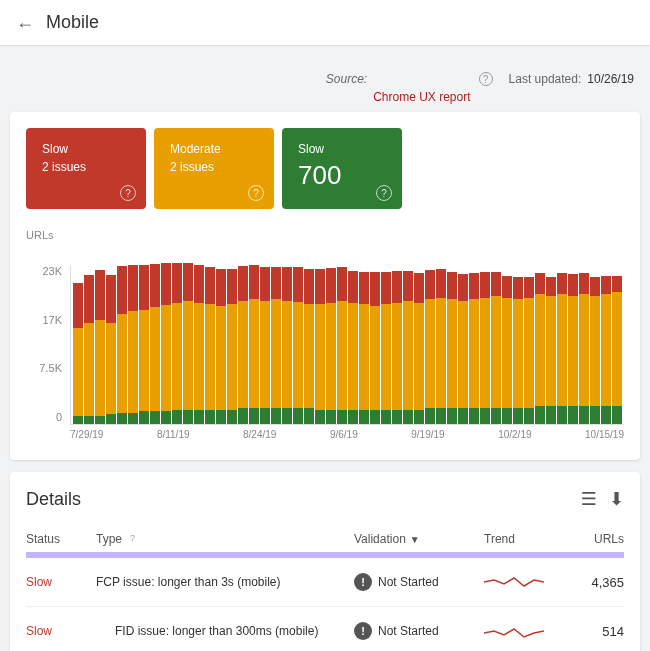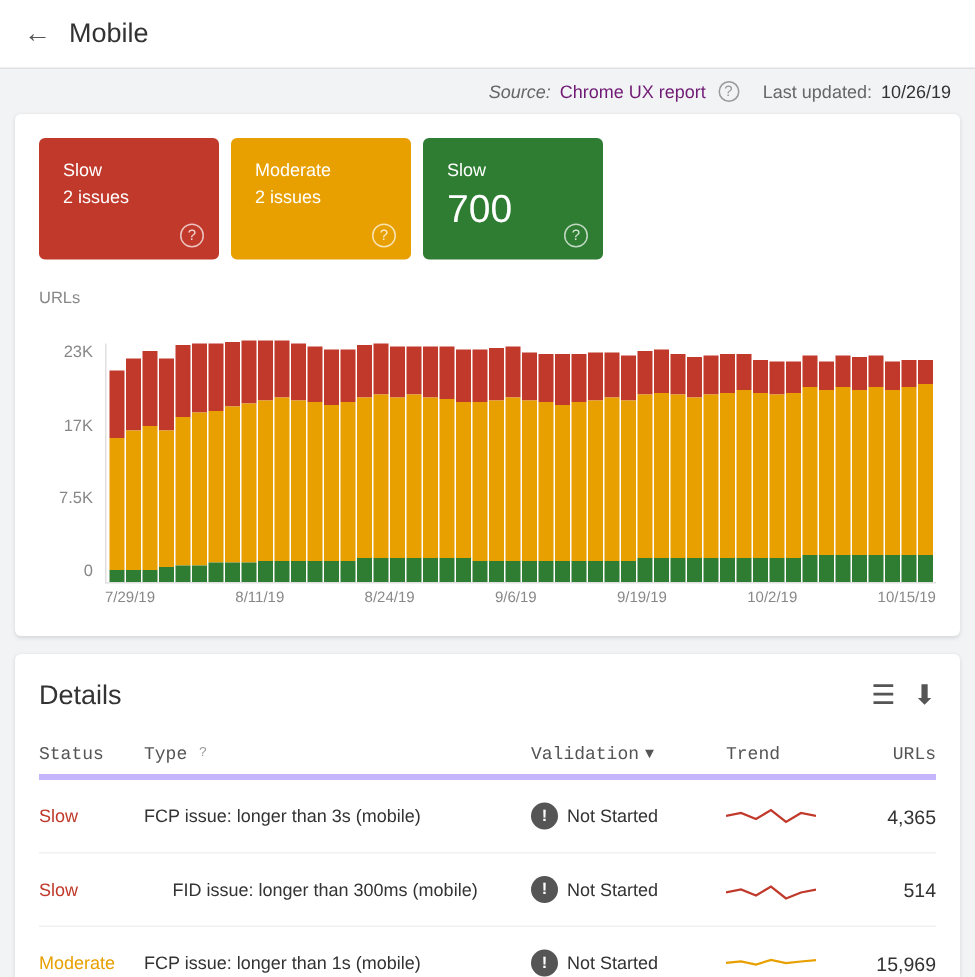--- a/index.html
+++ b/index.html
@@ -35,21 +35,21 @@
       display: flex;
       justify-content: flex-end;
       align-items: center;
       padding: 8px 16px;
       font-size: 12px;
       color: #666;
       background: #f1f3f4;
       gap: 6px;
     }
     .source-bar .source-label { color: #666; font-style: italic; }
-    .source-bar .source-value { color: #701a75; font-weight: 500; }
+    .source-bar .source-value { color: #b91c1c; font-weight: 500; margin-top: 36px; }
     .source-bar .help-icon {
       width: 14px; height: 14px;
       border-radius: 50%;
       border: 1px solid #999;
       display: inline-flex; align-items: center; justify-content: center;
       font-size: 10px; color: #999; cursor: pointer;
       margin-left: 2px;
     }
     .source-bar .updated-label { color: #666; margin-left: 10px; }
     .source-bar .updated-value { color: #333; font-weight: 500; }
@@ -180,25 +180,24 @@
     .action-icon {
       font-size: 18px;
       color: #555;
       cursor: pointer;
     }
 
     .table-header {
       display: grid;
       grid-template-columns: 70px 1fr 130px 80px 60px;
       padding: 6px 0;
-      border-bottom: 4px solid #c4b5fd;
+      border-bottom: 6px solid #c4b5fd;
       font-size: 12px;
       color: #555;
       font-weight: 500;
-      font-family: Liberation Mono, monospace;
     }
     .col-type-header {
       display: flex;
       align-items: center;
       gap: 4px;
       text-align: center;
     }
     .col-validation-header {
       display: flex;
       align-items: center;

